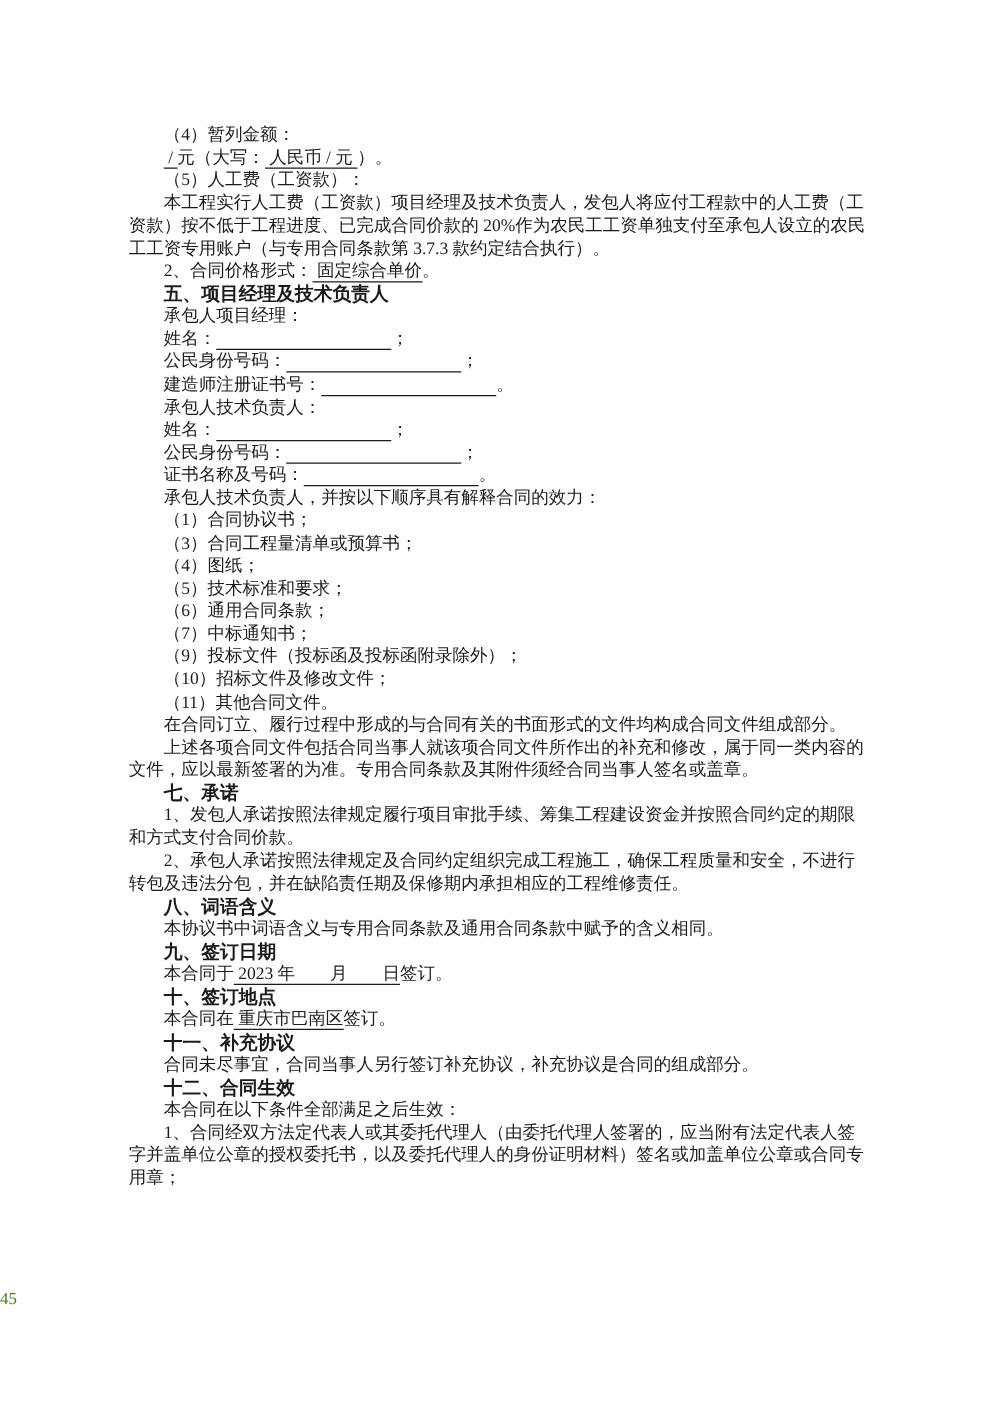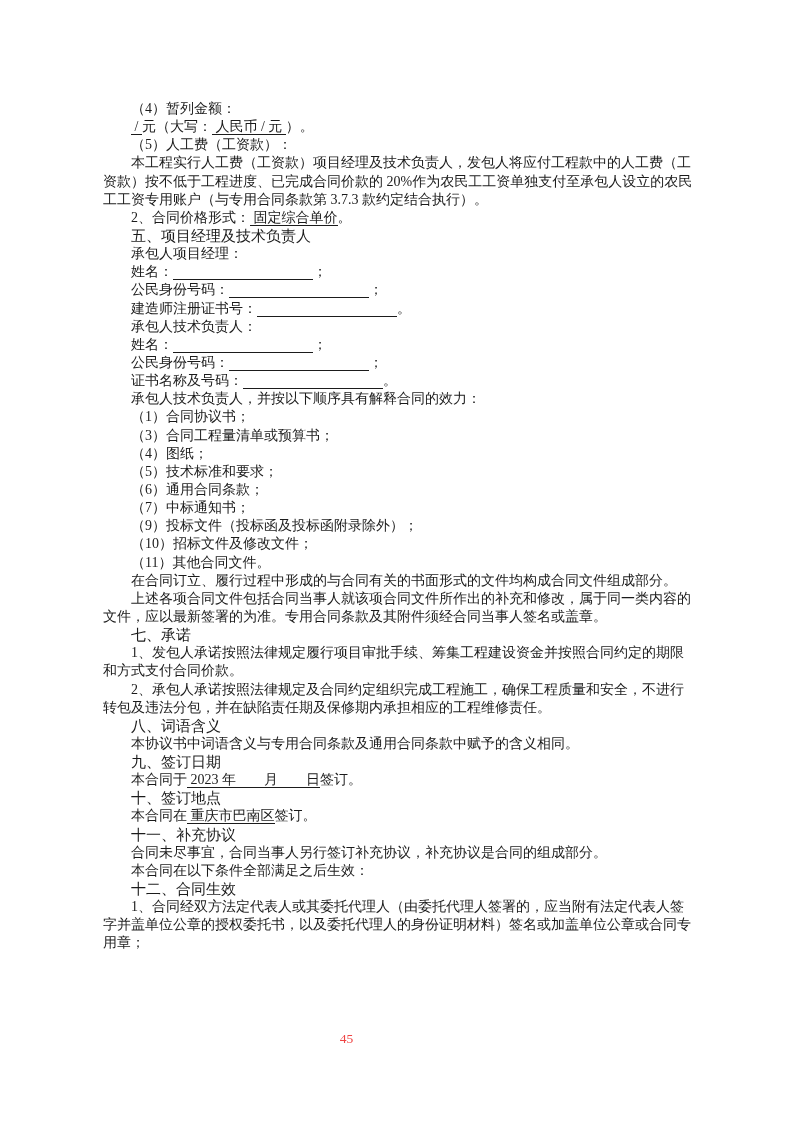--- a/index.html
+++ b/index.html
@@ -21,33 +21,32 @@
     font-size: 14px;
     line-height: 18.15px;
   }
   .line {
     height: 18.15px;
     white-space: pre;
   }
   .ind { padding-left: 28px; }
   .hd {
     font-family: "Liberation Sans", "DejaVu Sans", sans-serif;
-    font-weight: 400;
+    font-weight: 700;
     font-size: 15px;
   }
   .ul { border-bottom: 1.2px solid #1b1b1b; }
   .pageno {
     position: absolute;
     left: 0;
     top: 1031px;
     width: 100%;
-    text-align: center;
     font-family: "Liberation Serif", "DejaVu Serif", serif;
     font-size: 13.5px;
-    color: #ef4444;
+    color: #4d7c0f;
   }
 </style>
 </head>
 <body>
 
 <div class="page">
   <div class="doc" id="doc">
       <div class="line ind"><span>（4）暂列金额：</span></div>
       <div class="line ind"><span class="ul"> / </span><span>元（大写：</span><span class="ul"> 人民币 / 元 </span><span>）。</span></div>
       <div class="line ind"><span>（5）人工费（工资款）：</span></div>
@@ -83,20 +82,20 @@
       <div class="line ind"><span>2、承包人承诺按照法律规定及合同约定组织完成工程施工，确保工程质量和安全，不进行</span></div>
       <div class="line"><span>转包及违法分包，并在缺陷责任期及保修期内承担相应的工程维修责任。</span></div>
       <div class="line ind hd"><span>八、词语含义</span></div>
       <div class="line ind"><span>本协议书中词语含义与专用合同条款及通用合同条款中赋予的含义相同。</span></div>
       <div class="line ind hd"><span>九、签订日期</span></div>
       <div class="line ind"><span>本合同于</span><span class="ul"> 2023 年　　月　　日</span><span>签订。</span></div>
       <div class="line ind hd"><span>十、签订地点</span></div>
       <div class="line ind"><span>本合同在</span><span class="ul"> 重庆市巴南区</span><span>签订。</span></div>
       <div class="line ind hd"><span>十一、补充协议</span></div>
       <div class="line ind"><span>合同未尽事宜，合同当事人另行签订补充协议，补充协议是合同的组成部分。</span></div>
+      <div class="line ind hd"><span>十二、合同生效</span></div>
       <div class="line ind"><span>本合同在以下条件全部满足之后生效：</span></div>
-      <div class="line ind hd"><span>十二、合同生效</span></div>
       <div class="line ind"><span>1、合同经双方法定代表人或其委托代理人（由委托代理人签署的，应当附有法定代表人签</span></div>
       <div class="line"><span>字并盖单位公章的授权委托书，以及委托代理人的身份证明材料）签名或加盖单位公章或合同专</span></div>
       <div class="line"><span>用章；</span></div>
     </div>
   <div class="pageno">45</div>
 </div>
 
 </body></html>

